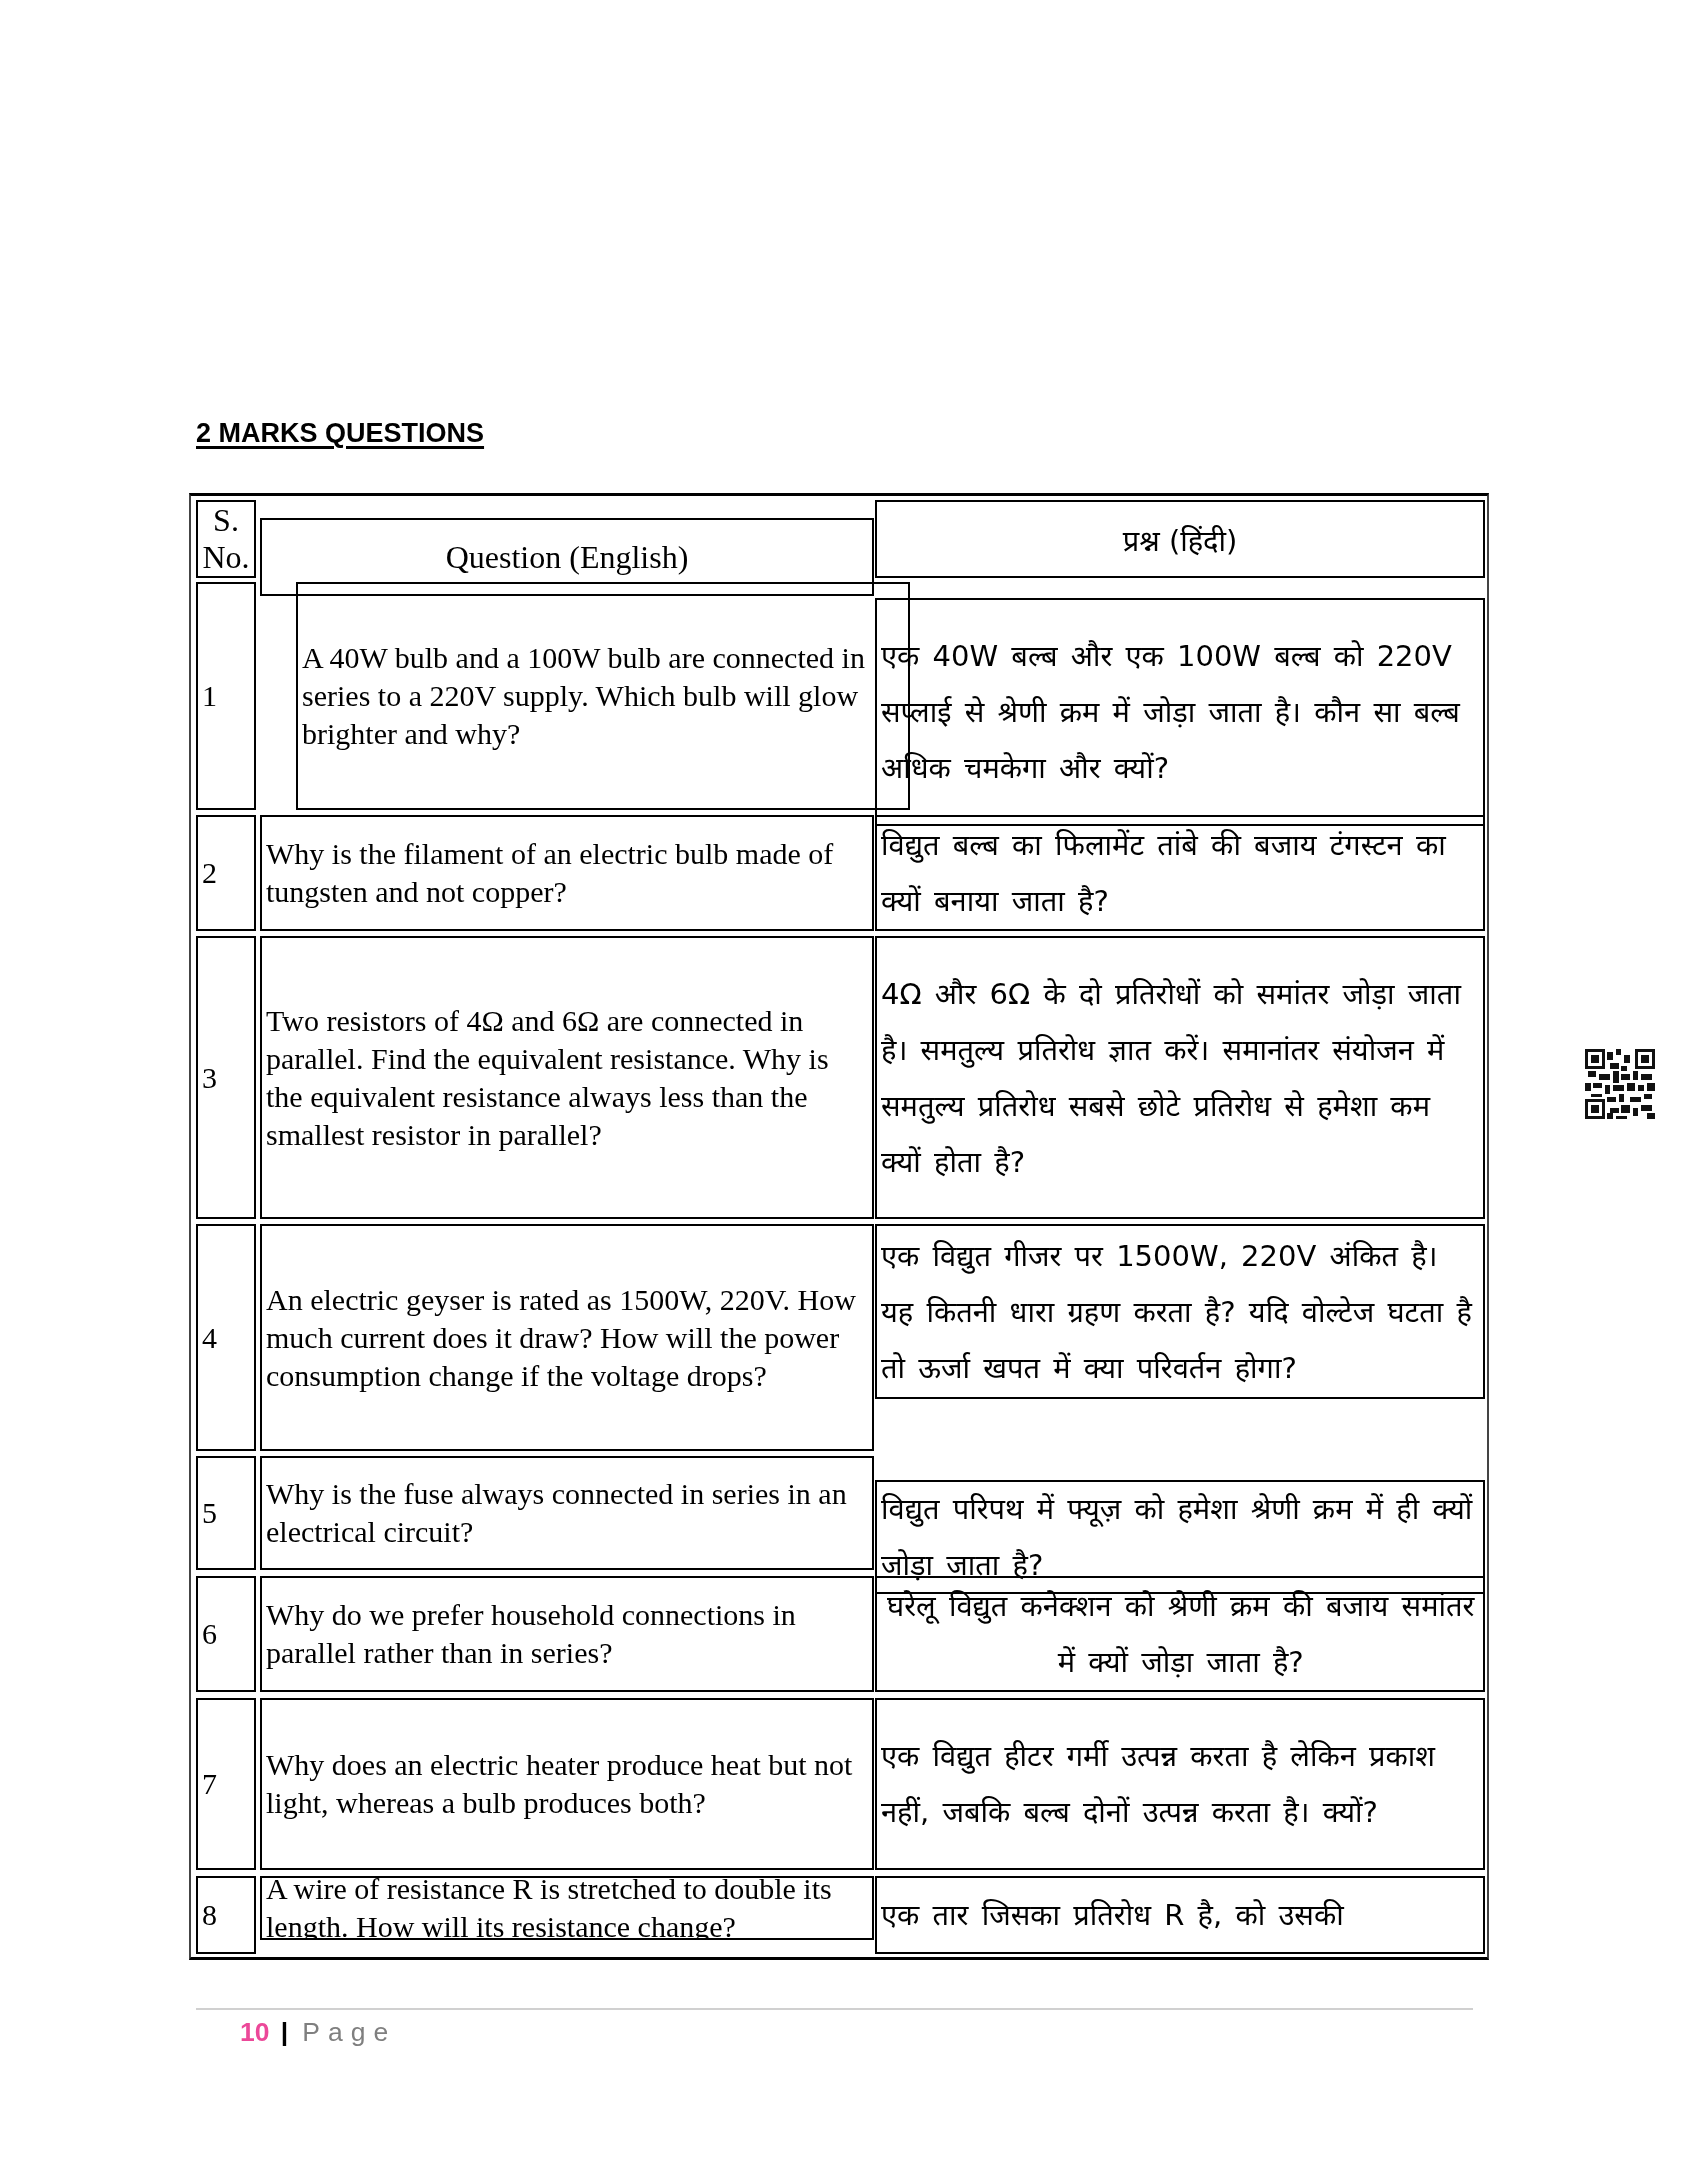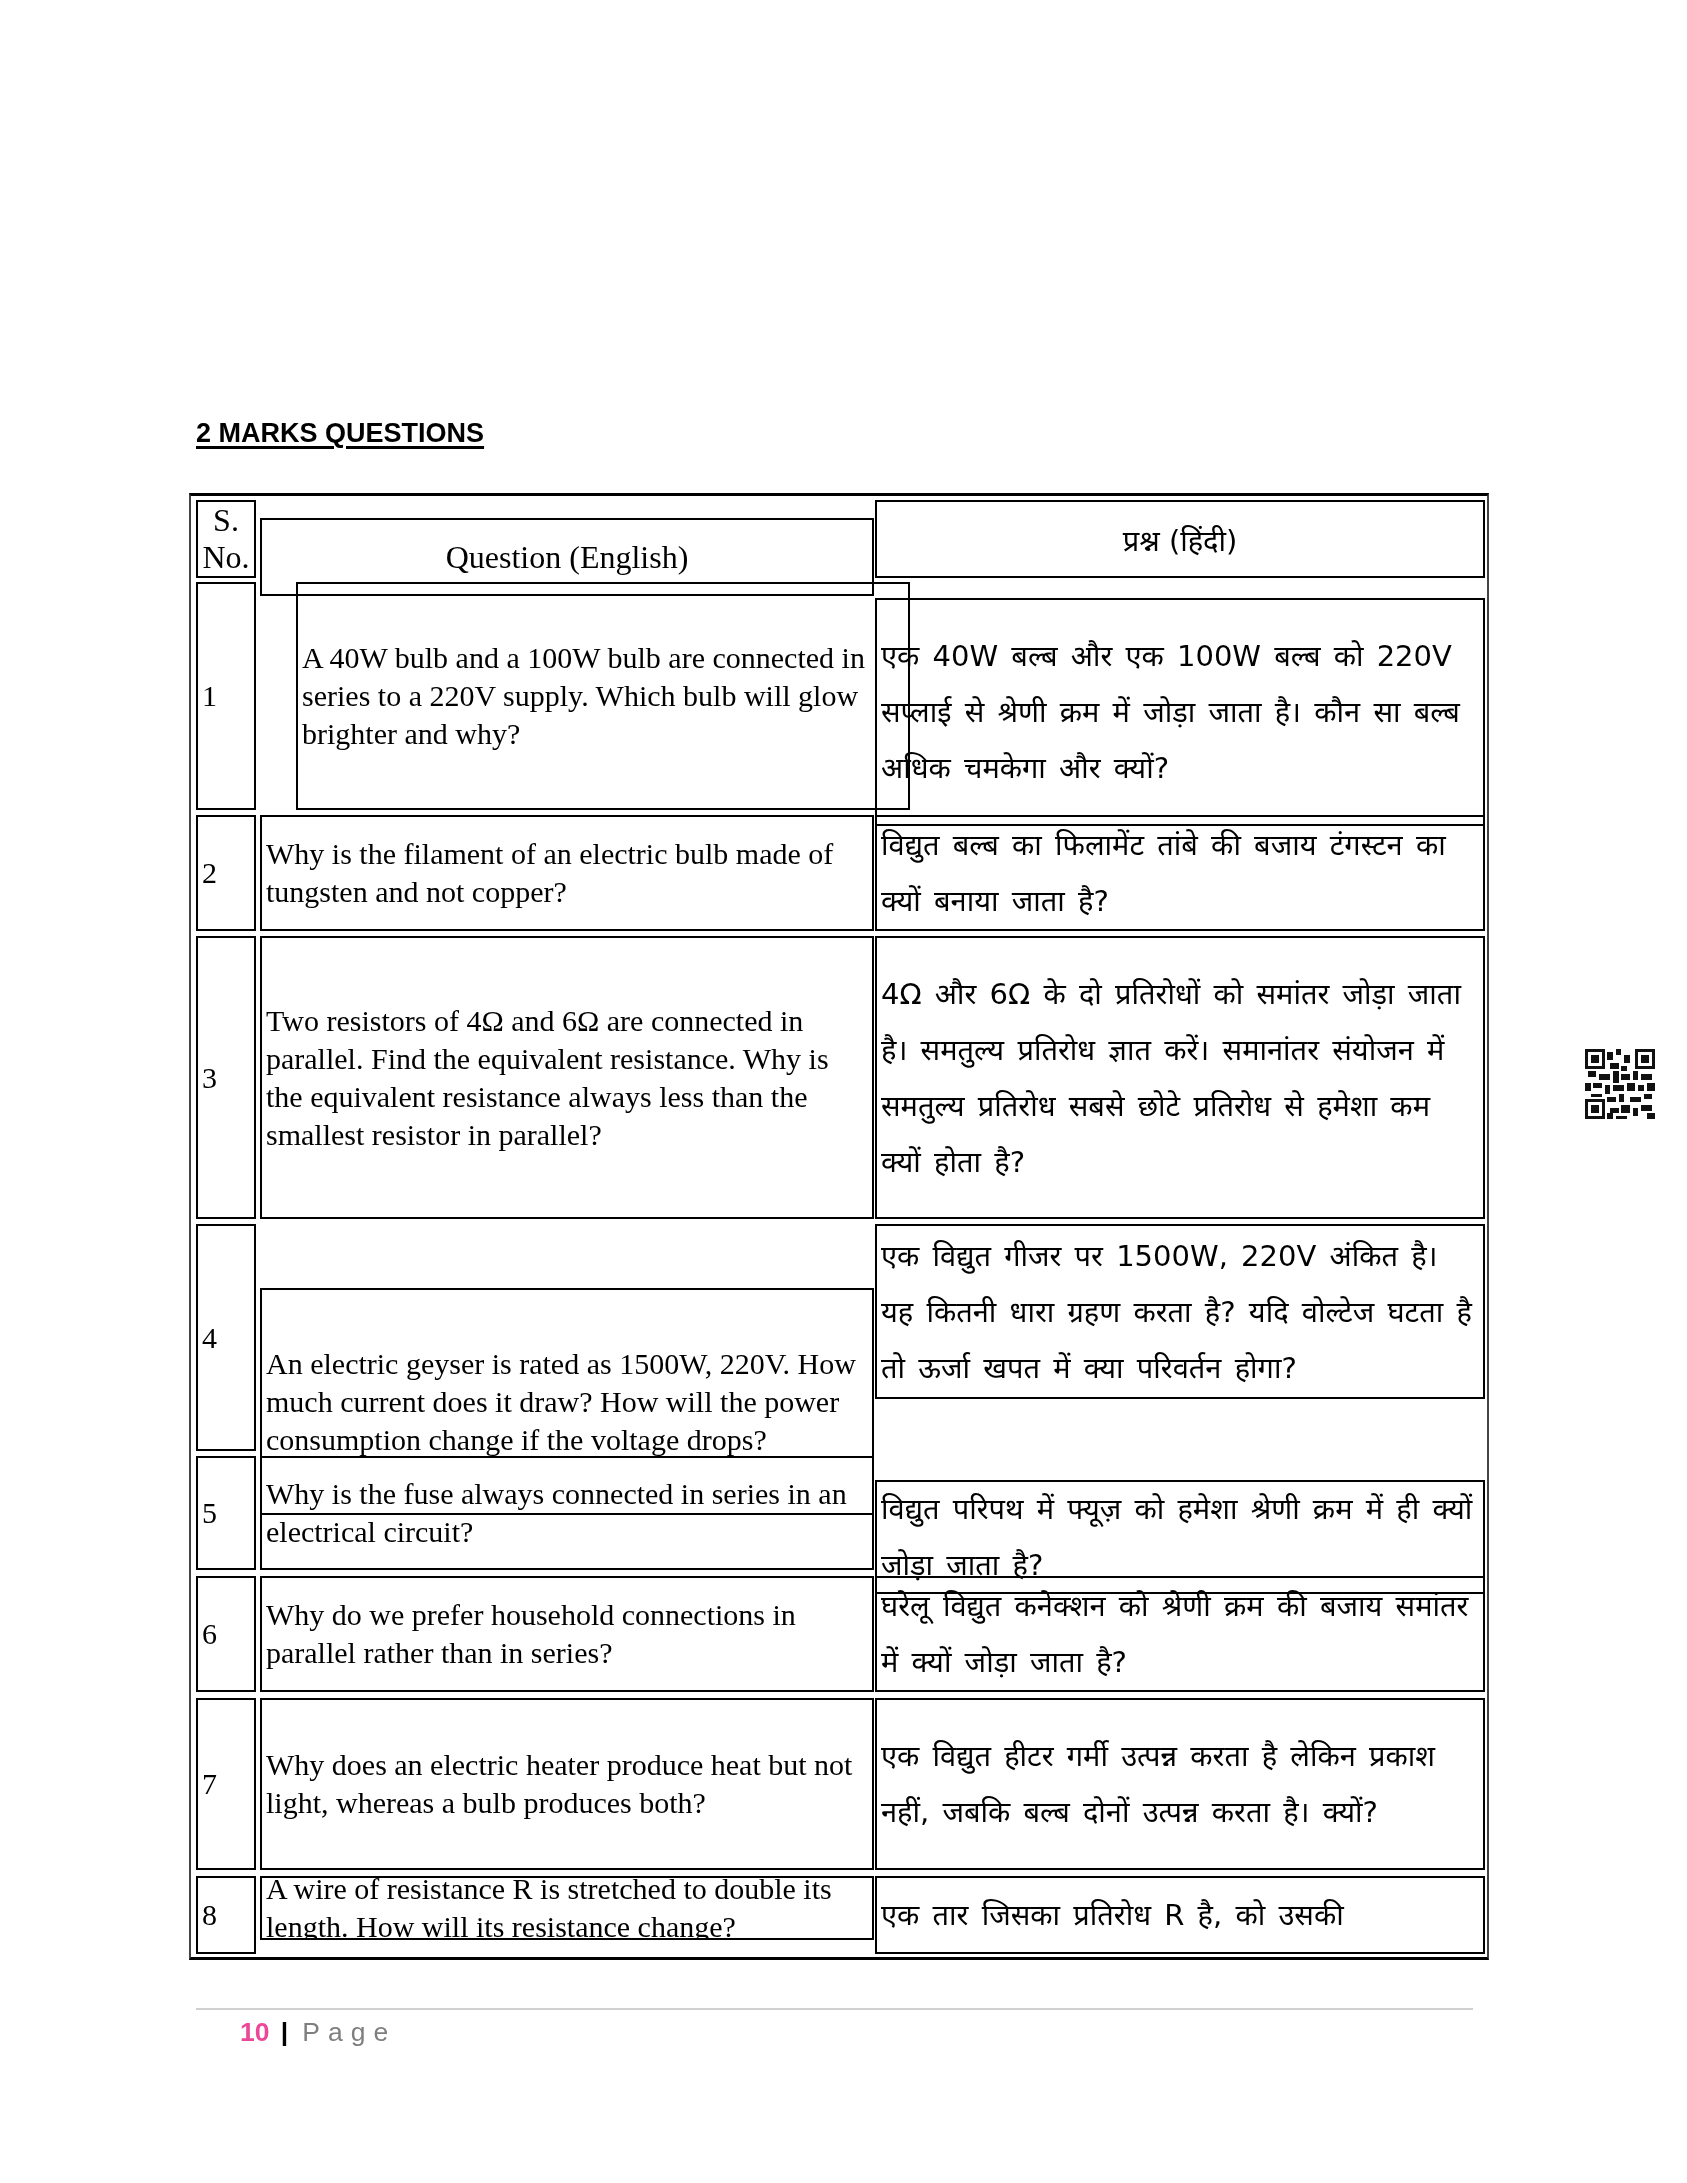--- a/index.html
+++ b/index.html
@@ -95,21 +95,21 @@
     <div class="cell en" style="left: 260px; top: 936px; width: 614px; height: 283px;">
       <span>Two resistors of 4Ω and 6Ω are connected in parallel. Find the equivalent resistance. Why is the equivalent resistance always less than the smallest resistor in parallel?</span>
     </div>
     <div class="cell hi" style="left: 875px; top: 936px; width: 610px; height: 283px;">
       <span>4Ω और 6Ω के दो प्रतिरोधों को समांतर जोड़ा जाता है। समतुल्य प्रतिरोध ज्ञात करें। समानांतर संयोजन में समतुल्य प्रतिरोध सबसे छोटे प्रतिरोध से हमेशा कम क्यों होता है?</span>
     </div>
     <div></div>
     <div class="cell num sno" style="left: 196px; top: 1224px; width: 60px; height: 227px;">
       <span>4</span>
     </div>
-    <div class="cell en" style="left: 260px; top: 1288px; width: 614px; height: 227px;">
+    <div class="cell en" style="left: 260px; top: 1224px; width: 614px; height: 227px;">
       <span>An electric geyser is rated as 1500W, 220V. How much current does it draw? How will the power consumption change if the voltage drops?</span>
     </div>
     <div class="cell hi" style="left: 875px; top: 1224px; width: 610px; height: 175px;">
       <span>एक विद्युत गीजर पर 1500W, 220V अंकित है। यह कितनी धारा ग्रहण करता है? यदि वोल्टेज घटता है तो ऊर्जा खपत में क्या परिवर्तन होगा?</span>
     </div>
     <div></div>
     <div class="cell num sno" style="left: 196px; top: 1456px; width: 60px; height: 114px;">
       <span>5</span>
     </div>
     <div class="cell en" style="left: 260px; top: 1456px; width: 614px; height: 114px;">
@@ -118,21 +118,21 @@
     <div class="cell hi" style="left: 875px; top: 1456px; width: 610px; height: 114px; margin-top: 24px;">
       <span>विद्युत परिपथ में फ्यूज़ को हमेशा श्रेणी क्रम में ही क्यों जोड़ा जाता है?</span>
     </div>
     <div></div>
     <div class="cell num sno" style="left: 196px; top: 1576px; width: 60px; height: 116px;">
       <span>6</span>
     </div>
     <div class="cell en" style="left: 260px; top: 1576px; width: 614px; height: 116px;">
       <span>Why do we prefer household connections in parallel rather than in series?</span>
     </div>
-    <div class="cell hi" style="left: 875px; top: 1576px; width: 610px; height: 116px;">
+    <div class="cell hi" style="left: 875px; top: 1576px; width: 610px; height: 116px; text-align: center;">
       <span>घरेलू विद्युत कनेक्शन को श्रेणी क्रम की बजाय समांतर में क्यों जोड़ा जाता है?</span>
     </div>
     <div></div>
     <div class="cell num sno" style="left: 196px; top: 1698px; width: 60px; height: 172px;">
       <span>7</span>
     </div>
     <div class="cell en" style="left: 260px; top: 1698px; width: 614px; height: 172px;">
       <span>Why does an electric heater produce heat but not light, whereas a bulb produces both?</span>
     </div>
     <div class="cell hi" style="left: 875px; top: 1698px; width: 610px; height: 172px;">

